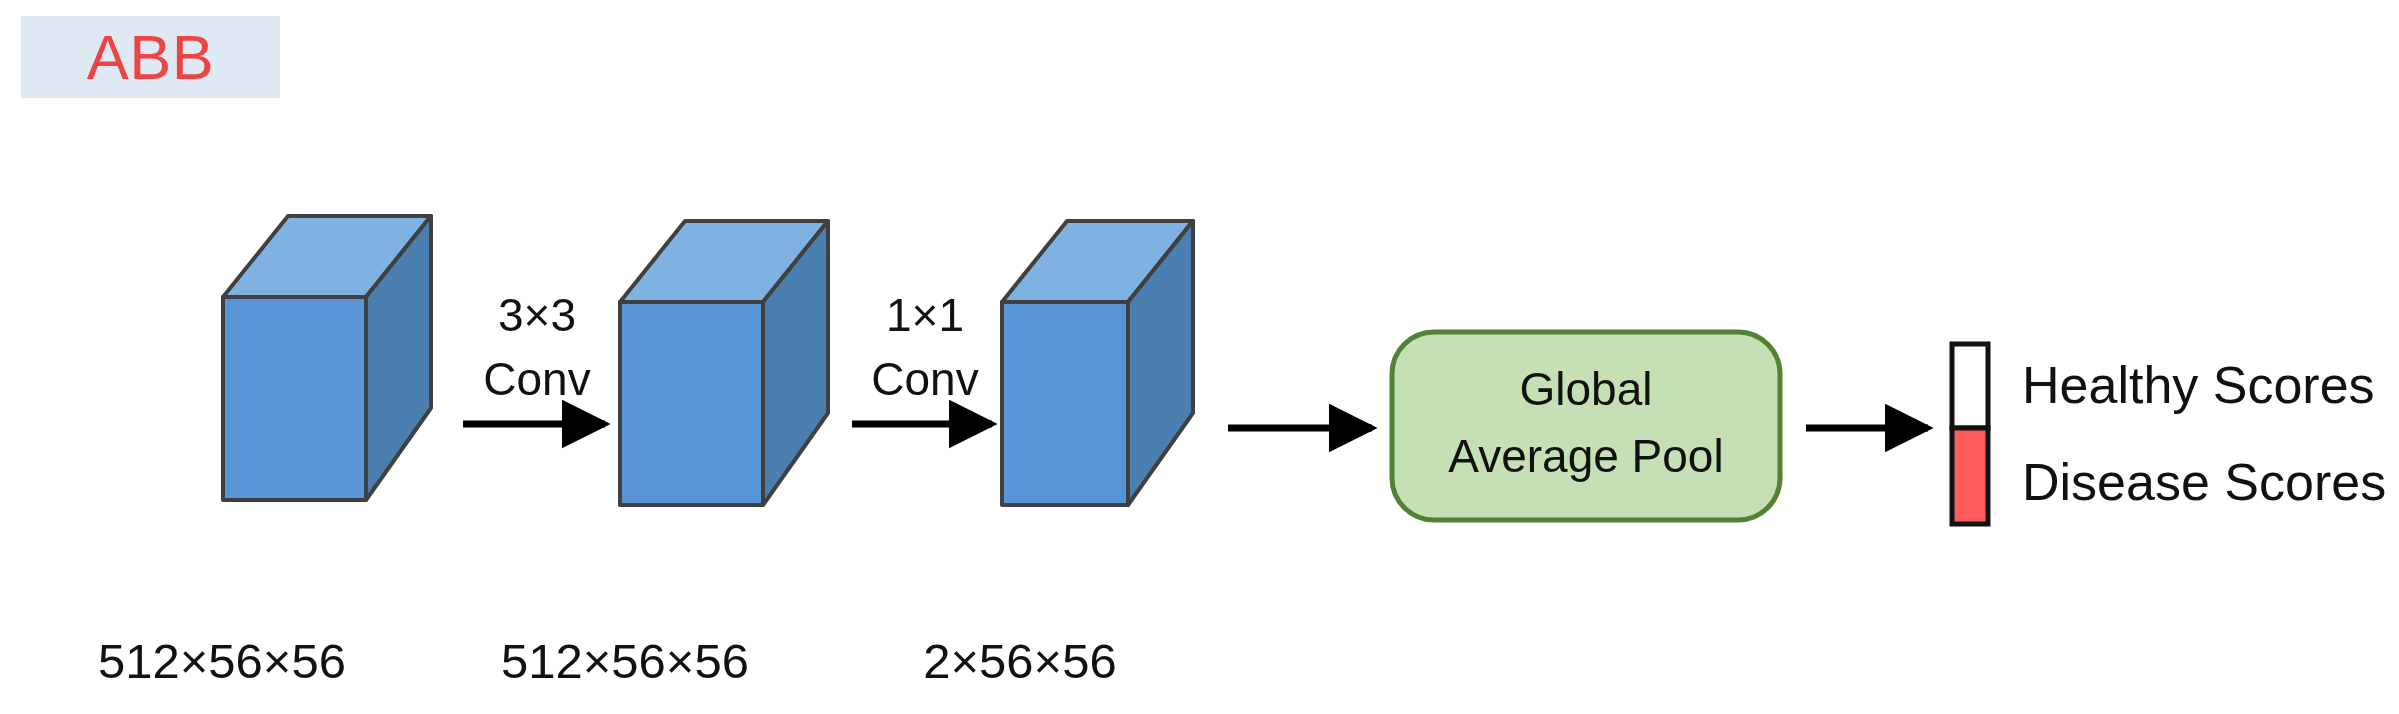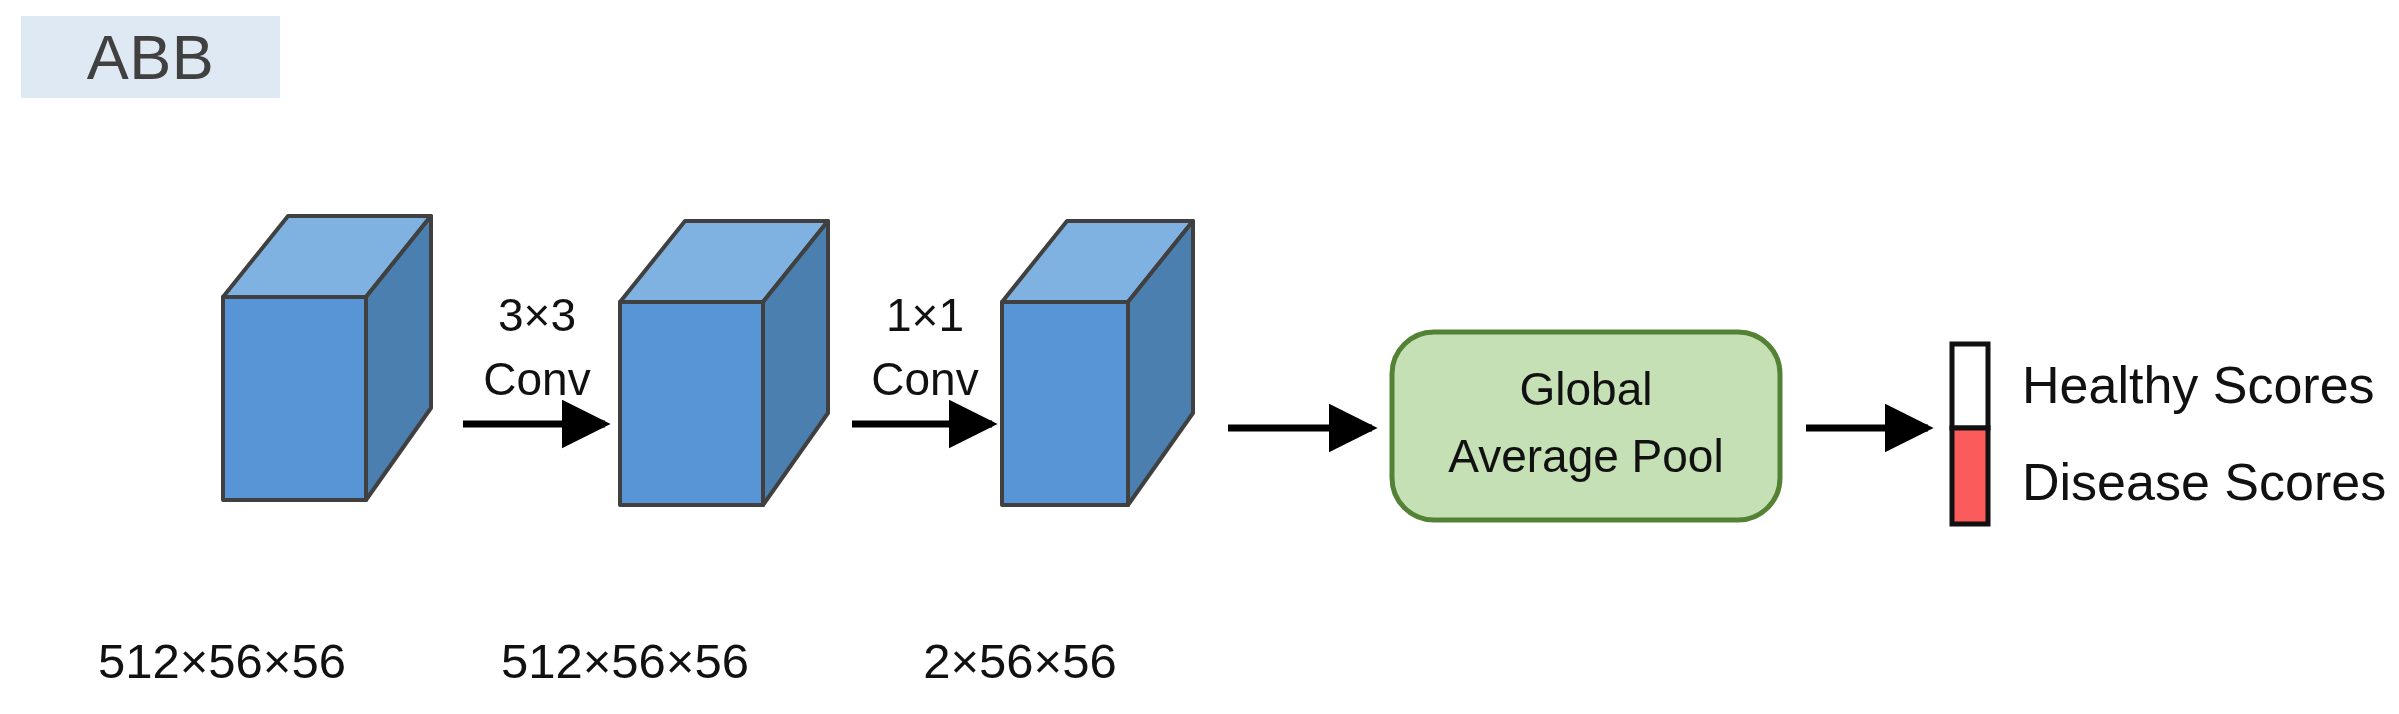--- a/index.html
+++ b/index.html
@@ -35,21 +35,21 @@
   .panel-tag-text {
     position: absolute;
     left: 21px;
     top: 16px;
     width: 259px;
     height: 82px;
     display: flex;
     align-items: center;
     justify-content: center;
     font-size: 63px;
-    color: #404040;
+    color: #ef4444;
     letter-spacing: 0.5px;
     border-radius: 10px;
   }
   .svg-text {
     font-family: "Liberation Sans", sans-serif;
     fill: #111111;
   }
 </style>
 </head>
 <body>

